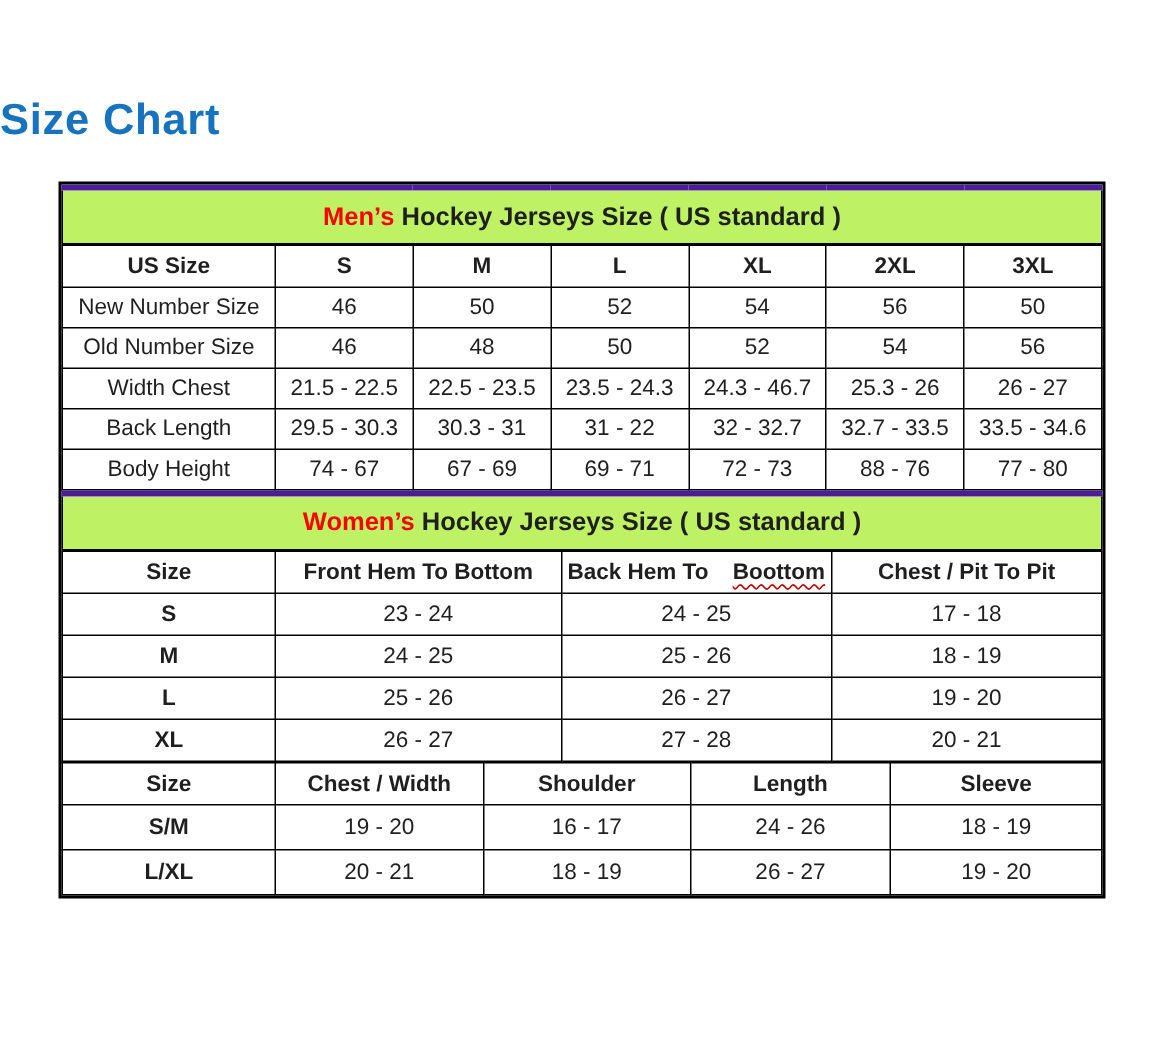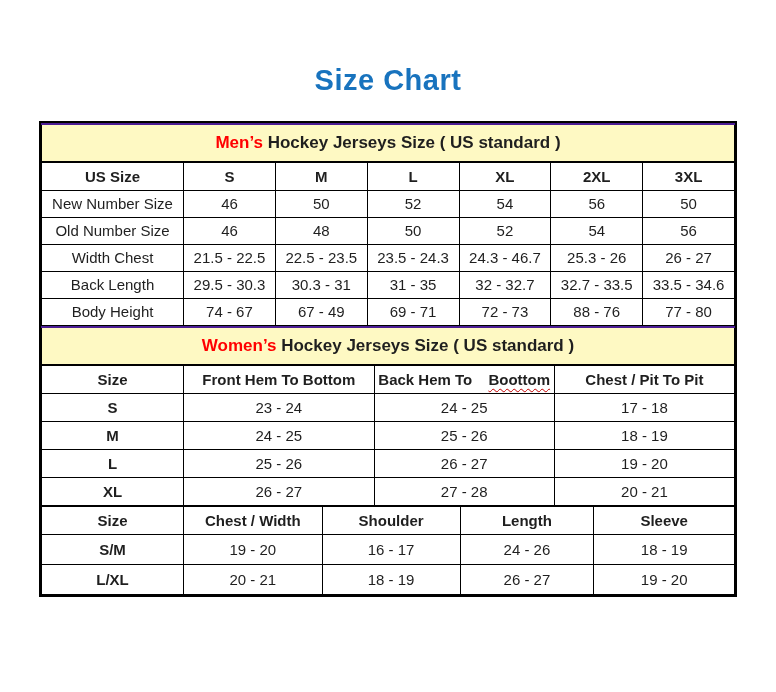--- a/index.html
+++ b/index.html
@@ -7,21 +7,21 @@
     margin: 0; padding: 0;
     width: 776px; height: 692px;
     background: #ffffff;
     font-family: "Liberation Sans", sans-serif;
     color: #1f1f1f;
     overflow: hidden;
   }
   .page { padding-top: 64px; }
   .page-title {
     margin: 0;
-    text-align: center;
+    text-align: left;
     color: #1873be;
     font-size: 29px;
     font-weight: bold;
     letter-spacing: 0.5px;
   }
   .chart-wrap {
     width: 698px;
     margin: 24px auto 0 auto;
     border: 2px solid #000;
   }
@@ -33,22 +33,22 @@
   td {
     border: 1px solid #000;
     text-align: center;
     vertical-align: middle;
     font-size: 15px;
     padding: 0 2px;
     white-space: nowrap;
     overflow: hidden;
   }
   tr.band td {
-    background: #fef9c3;
-    border-top: 2px solid #4c1d95;
+    background: #bef264;
+    border-top: 4px solid #4c1d95;
     border-bottom: 2px solid #000;
     font-size: 17px;
     font-weight: bold;
     height: 38px;
   }
   .band .hl { color: #ff0000; }
   
   .mens tr.head td   { height: 28px; font-weight: bold; }
   .mens tr.data td   { height: 27px; margin-left: 33px; }
   .womens tr.head td { height: 29px; font-weight: bold; }
@@ -124,29 +124,29 @@
         <td>22.5 - 23.5</td>
         <td>23.5 - 24.3</td>
         <td>24.3 - 46.7</td>
         <td>25.3 - 26</td>
         <td>26 - 27</td>
       </tr>
       <tr class="data">
         <td>Back Length</td>
         <td>29.5 - 30.3</td>
         <td>30.3 - 31</td>
-        <td>31 - 35</td>
+        <td>31 - 22</td>
         <td>32 - 32.7</td>
         <td>32.7 - 33.5</td>
         <td>33.5 - 34.6</td>
       </tr>
       <tr class="data">
         <td>Body Height</td>
         <td>74 - 67</td>
-        <td>67 - 49</td>
+        <td>67 - 69</td>
         <td>69 - 71</td>
         <td>72 - 73</td>
         <td>88 - 76</td>
         <td>77 - 80</td>
       </tr>
     </tbody>
       </table>
 
     <table class="womens">
       <colgroup>

